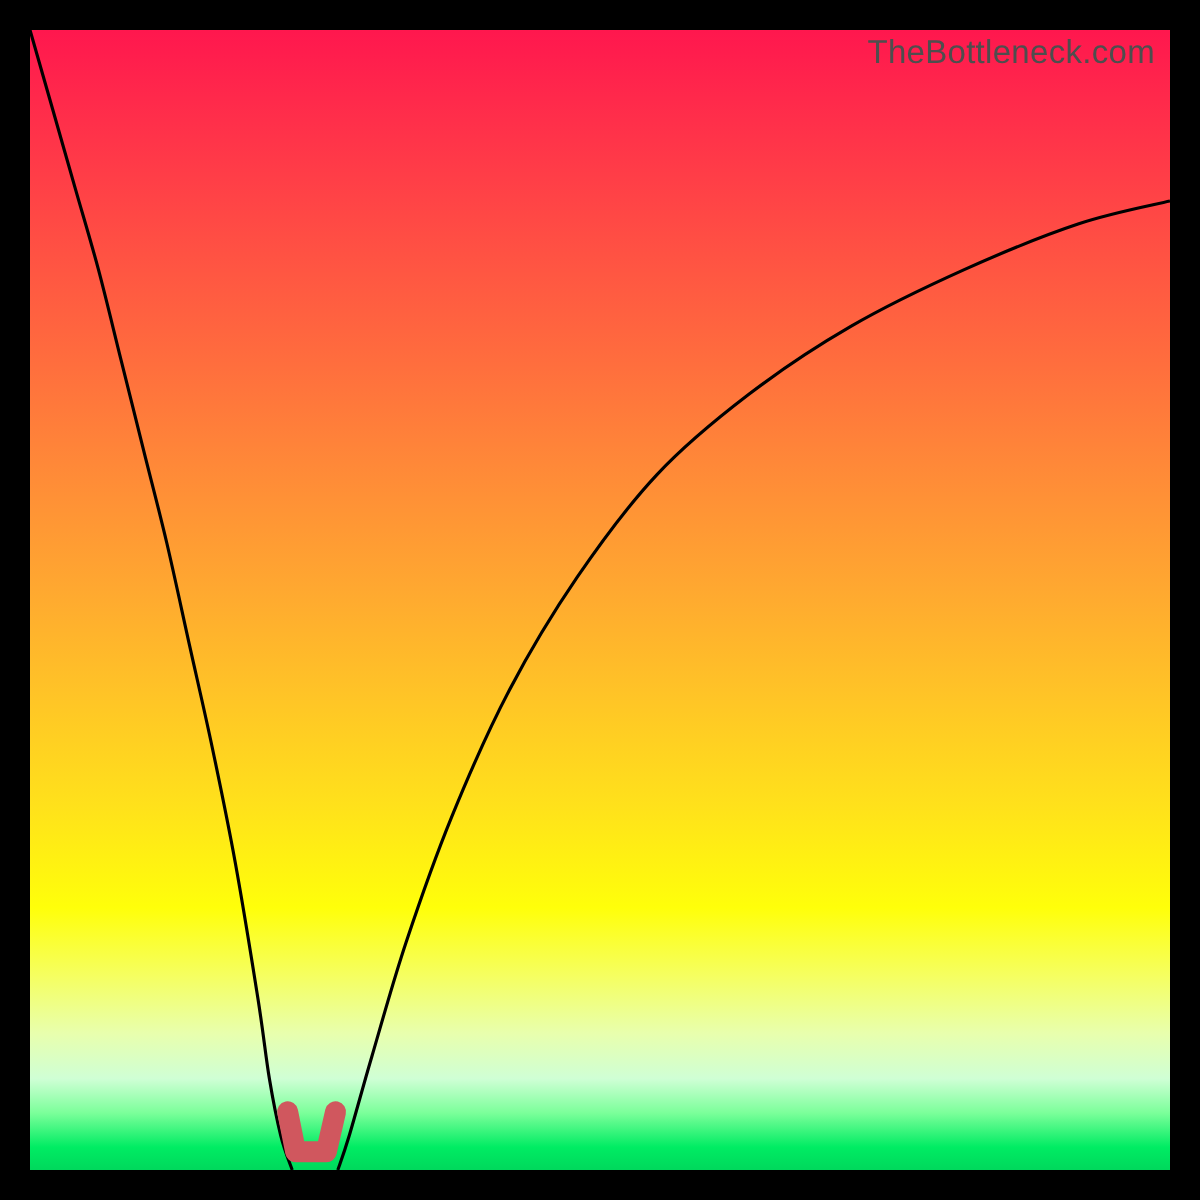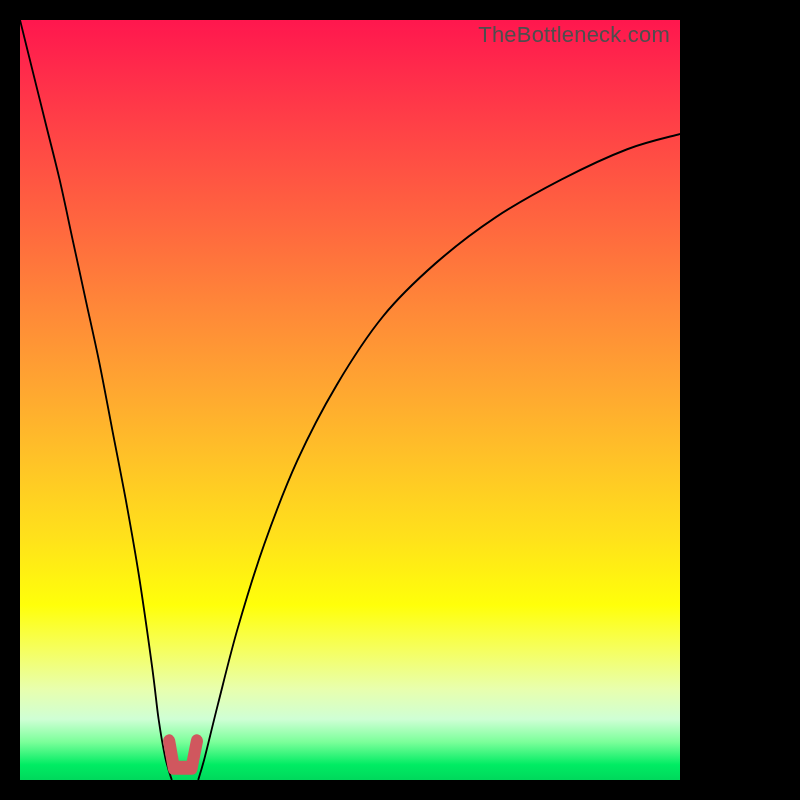--- a/index.html
+++ b/index.html
@@ -14,21 +14,21 @@
   .frame {
     width: 800px;
     height: 800px;
     background: #000;
     position: relative;
   }
   .plot-area {
     position: absolute;
     left: 20px;
     top: 20px;
-    width: 660px;
+    width: 760px;
     height: 760px;
     overflow: hidden;
   }
   .gradient-bg {
     position: absolute;
     left: 0; top: 0;
     width: 100%; height: 100%;
     background: linear-gradient(to bottom,
       #ff174e 0%,
       #ff2f4a 8%,

